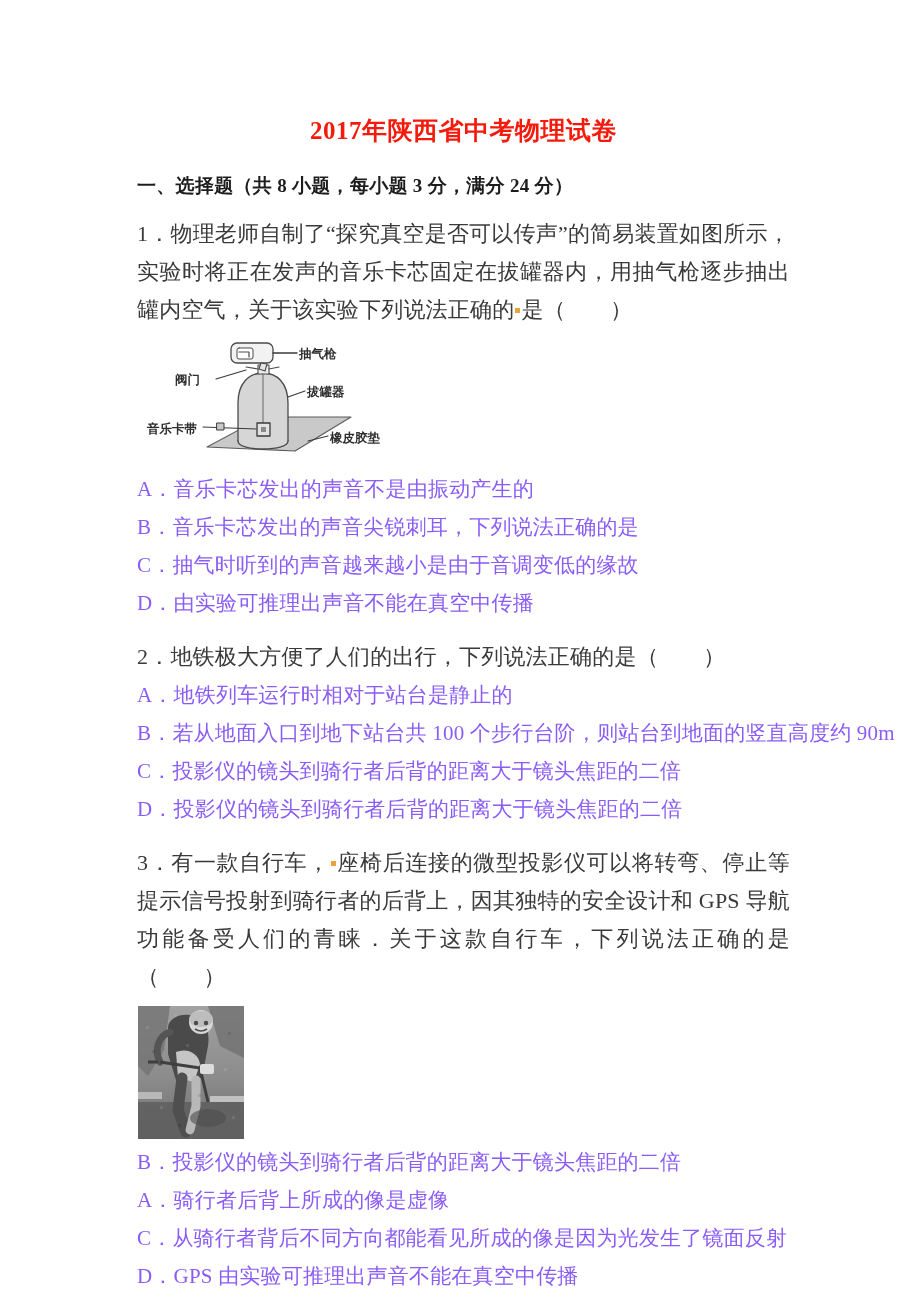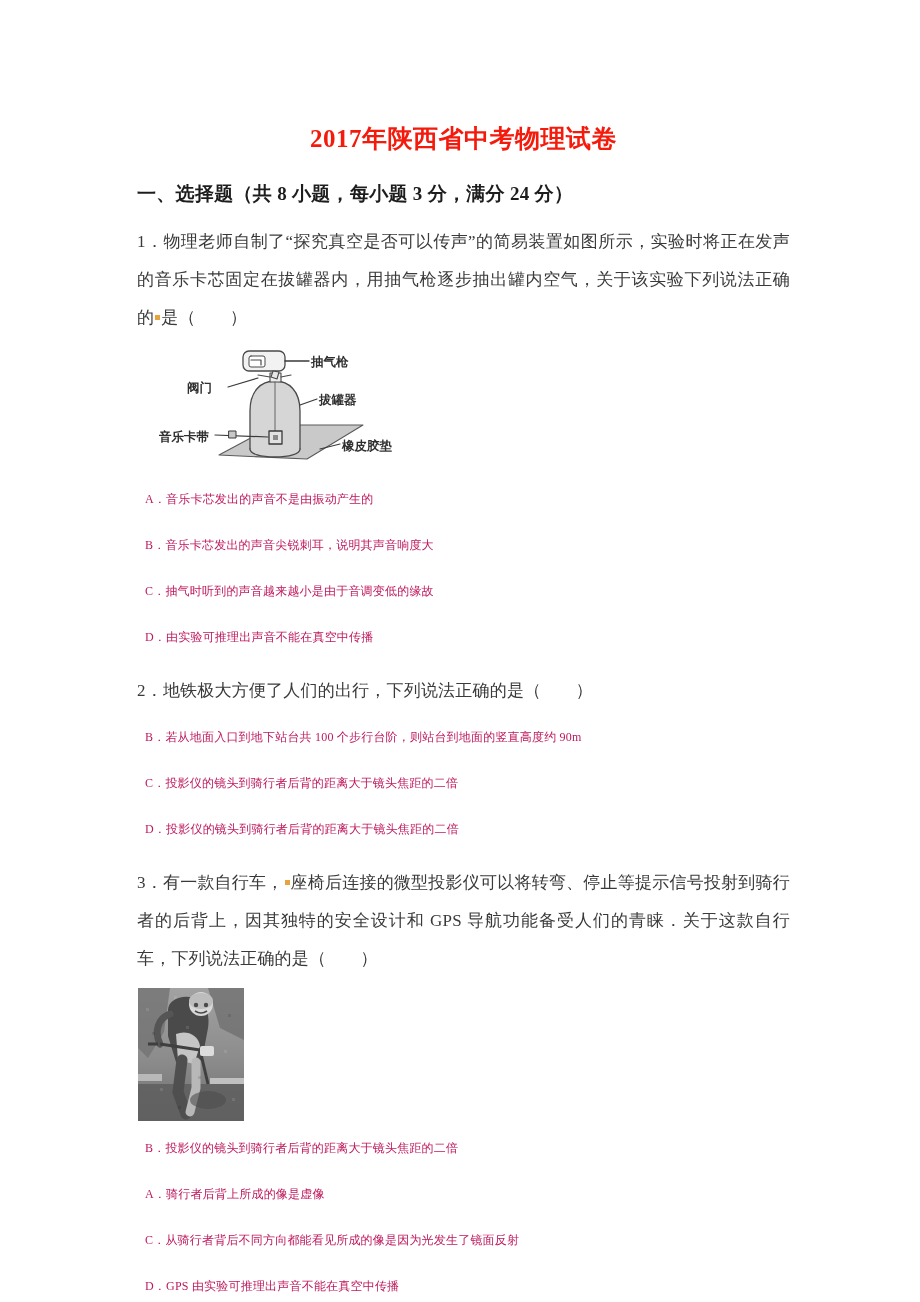--- a/index.html
+++ b/index.html
@@ -10,21 +10,21 @@
   body {
     width: 920px;
     height: 1302px;
     position: relative;
     font-family: "Liberation Serif", "DejaVu Serif", serif;
     color: #2b2b2b;
     overflow: hidden;
   }
   .page {
     position: absolute;
-    left: 0; top: 12px;
+    left: 0; top: 4px;
     width: 920px;
     height: 1098px;
     background: #ffffff;
   }
   .content {
     position: absolute;
     left: 137px;
     top: 0;
     width: 653px;
   }
@@ -52,48 +52,48 @@
     color: #1d1d1d;
     letter-spacing: 0.3px;
     font-family: Liberation Serif, serif;
   }
 
   
   .question {
     margin-top: 16px;
   }
   .q-stem {
-    font-size: 17px;
+    font-size: 22px;
     line-height: 38px;
     text-align: justify;
     text-justify: inter-ideograph;
     color: #3a3a3a;
     letter-spacing: 0.2px;
     margin: 0;
   }
   .opt {
-    font-size: 12px;
+    font-size: 21px;
     line-height: 38px;
-    color: #be185d;
+    color: #8b5cf6;
     letter-spacing: 0.2px;
-    margin: 8px;
+    margin: 0;
     white-space: nowrap;
   }
   .dot-mark {
     display: inline-block;
     width: 5px;
     height: 5px;
     background: #e8a33d;
     vertical-align: middle;
     margin: 0 1px 3px 1px;
   }
 
   
   .fig-vacuum {
-    margin: 10px 0 6px 20px;
+    margin: 10px 0 6px 8px;
     width: 240px;
     height: 125px;
     position: relative;
   }
   .fig-vacuum svg { display: block; }
 
   
   .fig-bike {
     margin: 10px 0 4px 1px;
     width: 106px;
@@ -160,28 +160,29 @@
             <text x="154" y="19">抽气枪</text>
             <text x="30" y="45">阀门</text>
             <text x="162" y="57">拔罐器</text>
             <text x="2" y="94">音乐卡带</text>
             <text x="185" y="103">橡皮胶垫</text>
           </g>
         </svg>
       </div>
 
       <div class="opt">A．音乐卡芯发出的声音不是由振动产生的</div>
-      <div class="opt">B．音乐卡芯发出的声音尖锐刺耳，说明其声音响度大</div>
+      <div class="opt">B．音乐卡芯发出的声音尖锐刺耳，下列说法正确的是</div>
       <div class="opt">C．抽气时听到的声音越来越小是由于音调变低的缘故</div>
       <div class="opt">D．由实验可推理出声音不能在真空中传播</div>
     </div>
 
     <div class="question">
       <div class="q-stem">2．地铁极大方便了人们的出行，下列说法正确的是（　　）</div>
 
+      <div class="opt">A．地铁列车运行时相对于站台是静止的</div>
       <div class="opt">B．若从地面入口到地下站台共 100 个步行台阶，则站台到地面的竖直高度约 90m</div>
       <div class="opt">C．投影仪的镜头到骑行者后背的距离大于镜头焦距的二倍</div>
       <div class="opt">D．投影仪的镜头到骑行者后背的距离大于镜头焦距的二倍</div>
     </div>
 
     <div class="question">
 
       <div class="q-stem"><span>3．有一款自行车，</span><span class="dot-mark"></span><span>座椅后连接的微型投影仪可以将转弯、停止等提示信号投射到骑行者的后背上，因其独特的安全设计和 GPS 导航功能备受人们的青睐．关于这款自行车，下列说法正确的是（　　）</span></div>
 
       <div class="fig-bike">

